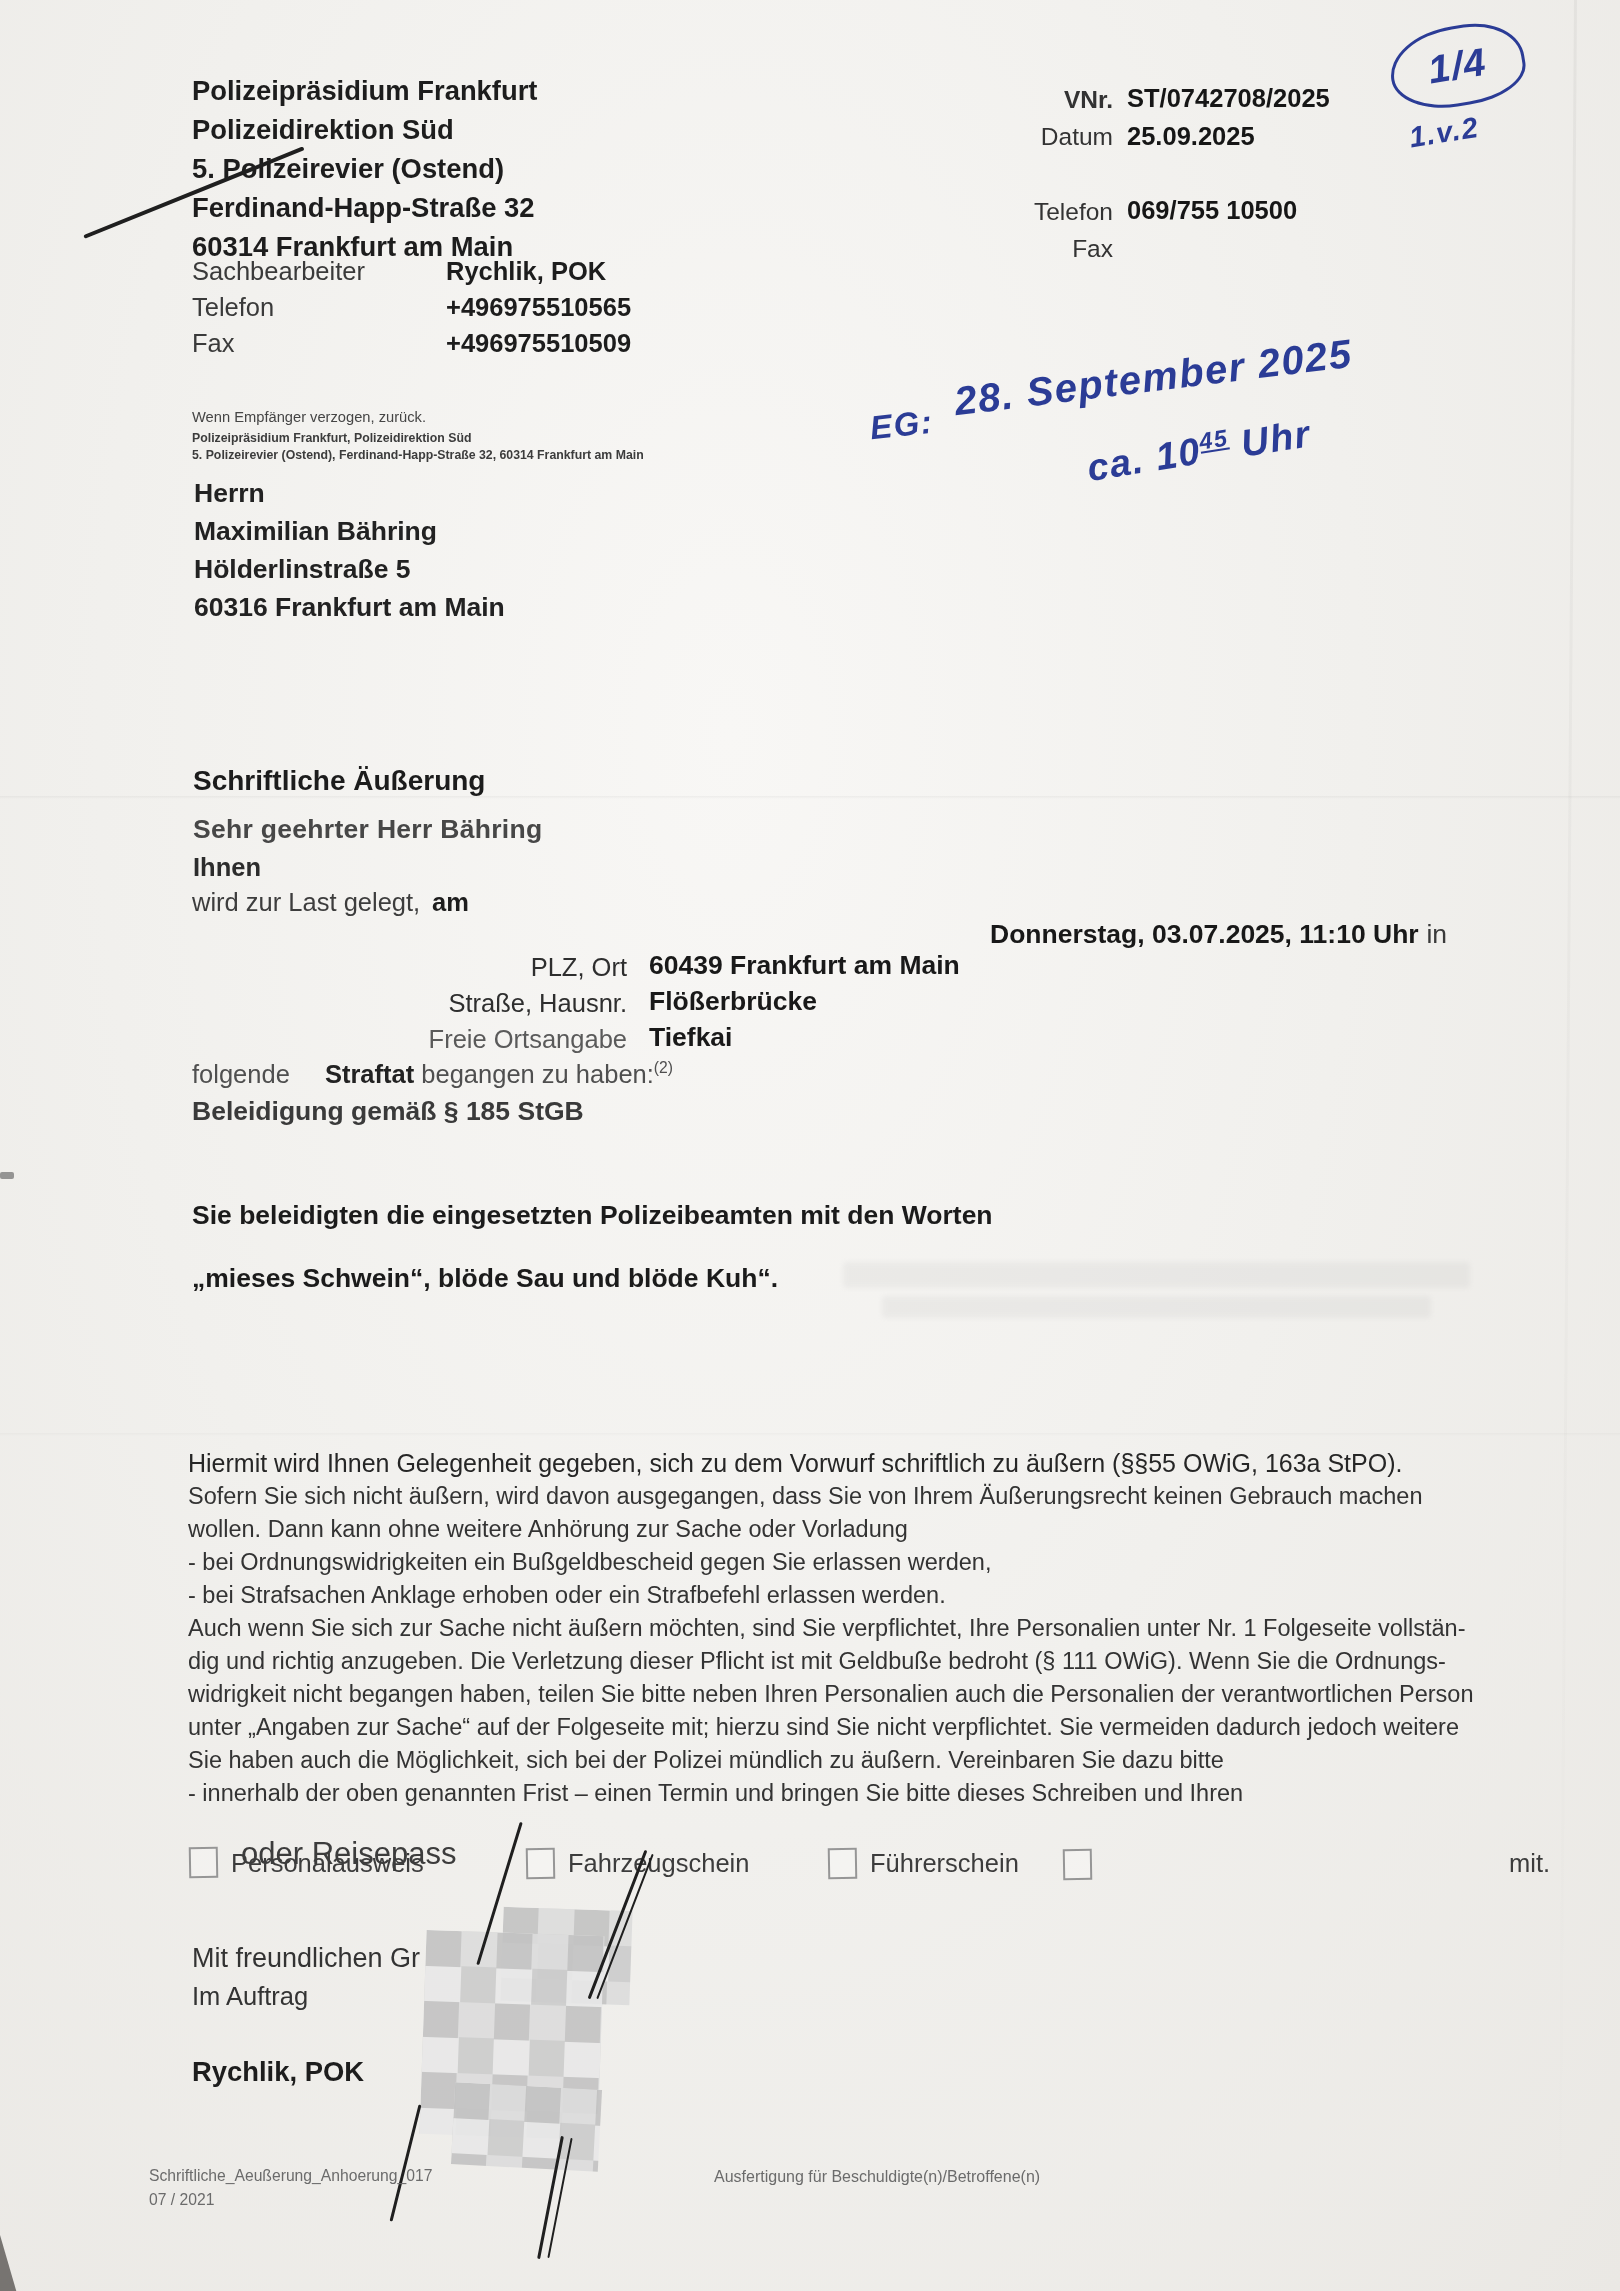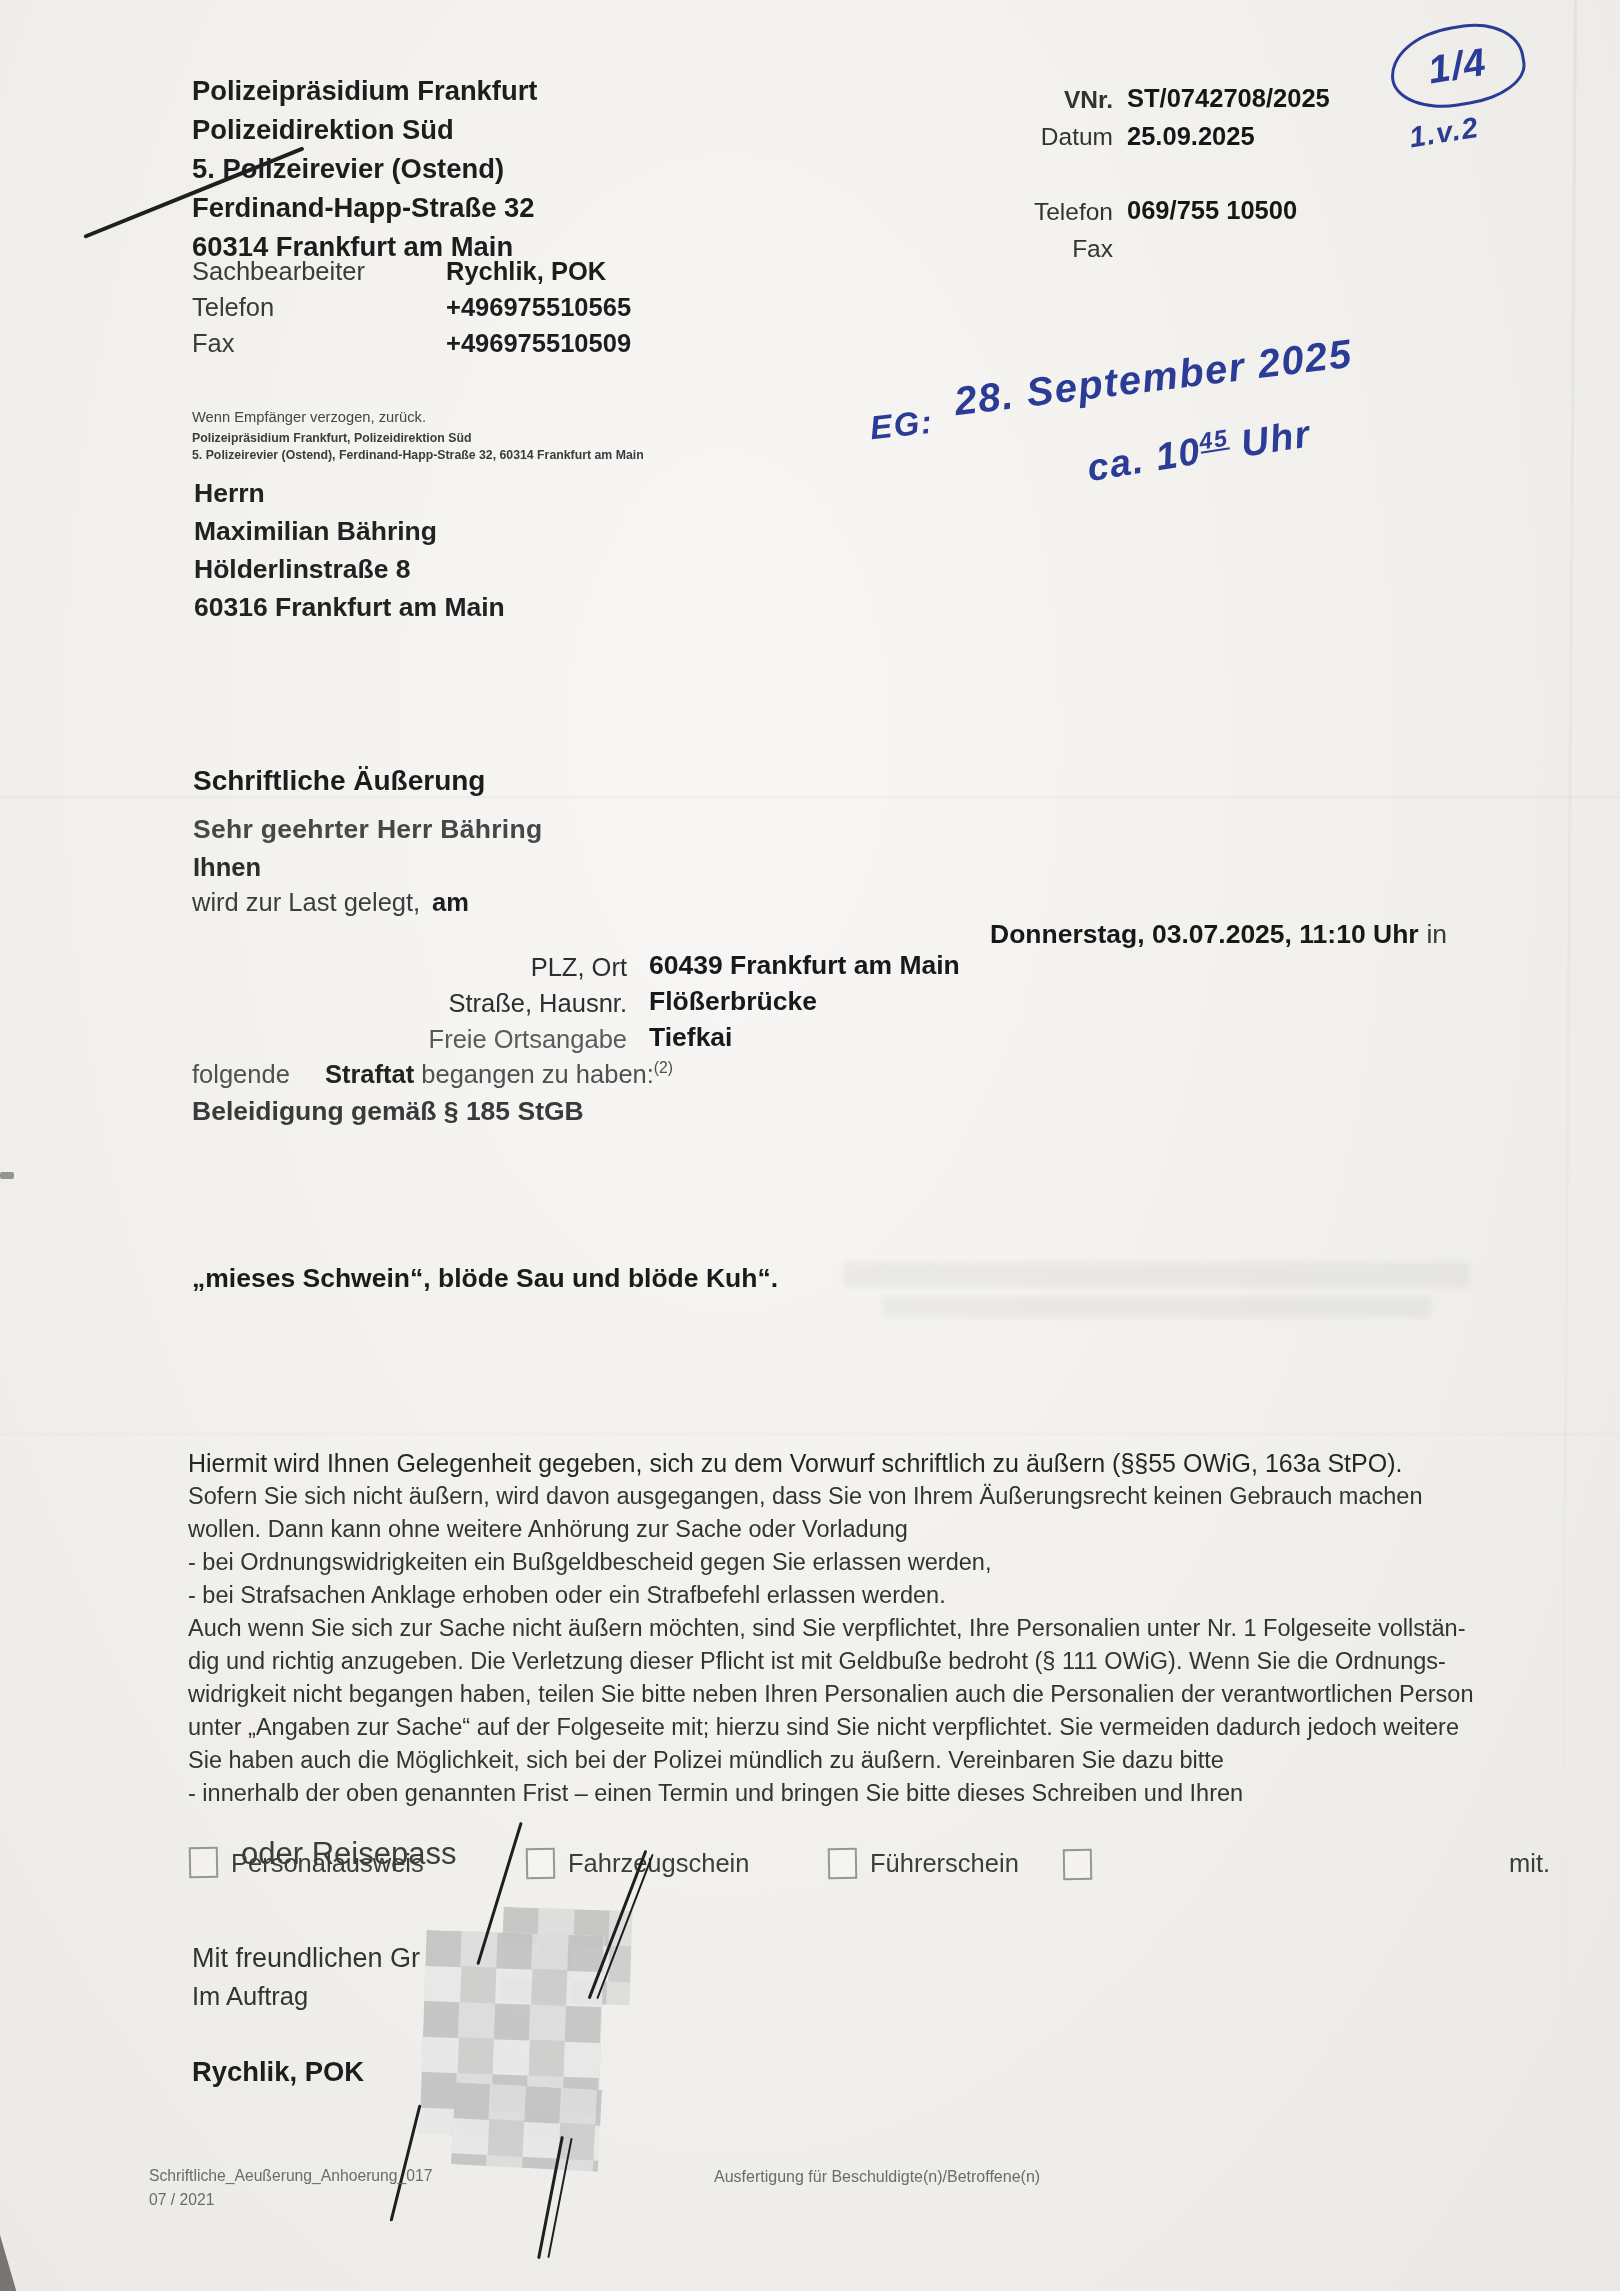--- a/index.html
+++ b/index.html
@@ -138,21 +138,21 @@
 
   <div class="abs smallprint">
     <div class="sp1">Wenn Empfänger verzogen, zurück.</div>
     <div class="sp2">Polizeipräsidium Frankfurt, Polizeidirektion Süd</div>
     <div class="sp2">5. Polizeirevier (Ostend), Ferdinand-Happ-Straße 32, 60314 Frankfurt am Main</div>
   </div>
 
   <div class="abs recipient">
     <div>Herrn</div>
     <div>Maximilian Bähring</div>
-    <div>Hölderlinstraße 8</div>
+    <div>Hölderlinstraße 5</div>
     <div>60316 Frankfurt am Main</div>
   </div>
 
   <div class="abs subject">Schriftliche Äußerung</div>
   <div class="abs salutation">Sehr geehrter Herr Bähring</div>
   <div class="abs ihnen">Ihnen</div>
   <div class="abs lastgelegt">
     <span>wird zur Last gelegt,</span><span class="b">am</span>
   </div>
 
@@ -166,20 +166,21 @@
   <span class="frow-label light" style="left:196px;top:1025px;">Freie Ortsangabe</span>
   <span class="frow-val" style="top:1022px;">Tiefkai</span>
 
   <div class="abs chargeline">
     <span>folgende</span>
     <span class="b">Straftat</span>
     <span>begangen zu haben:</span><sup>(2)</sup>
   </div>
   <div class="abs charge">Beleidigung gemäß § 185 StGB</div>
 
+  <div class="abs accu1">Sie beleidigten die eingesetzten Polizeibeamten mit den Worten</div>
   <div class="abs accu2">„mieses Schwein“, blöde Sau und blöde Kuh“.</div>
 
   <div class="abs bodytext">
     <div class="l0">Hiermit wird Ihnen Gelegenheit gegeben, sich zu dem Vorwurf schriftlich zu äußern (§§55 OWiG, 163a StPO).</div>
     <div>Sofern Sie sich nicht äußern, wird davon ausgegangen, dass Sie von Ihrem Äußerungsrecht keinen Gebrauch machen</div>
     <div>wollen. Dann kann ohne weitere Anhörung zur Sache oder Vorladung</div>
     <div>- bei Ordnungswidrigkeiten ein Bußgeldbescheid gegen Sie erlassen werden,</div>
     <div>- bei Strafsachen Anklage erhoben oder ein Strafbefehl erlassen werden.</div>
     <div>Auch wenn Sie sich zur Sache nicht äußern möchten, sind Sie verpflichtet, Ihre Personalien unter Nr. 1 Folgeseite vollstän-</div>
     <div>dig und richtig anzugeben. Die Verletzung dieser Pflicht ist mit Geldbuße bedroht (§ 111 OWiG). Wenn Sie die Ordnungs-</div>

